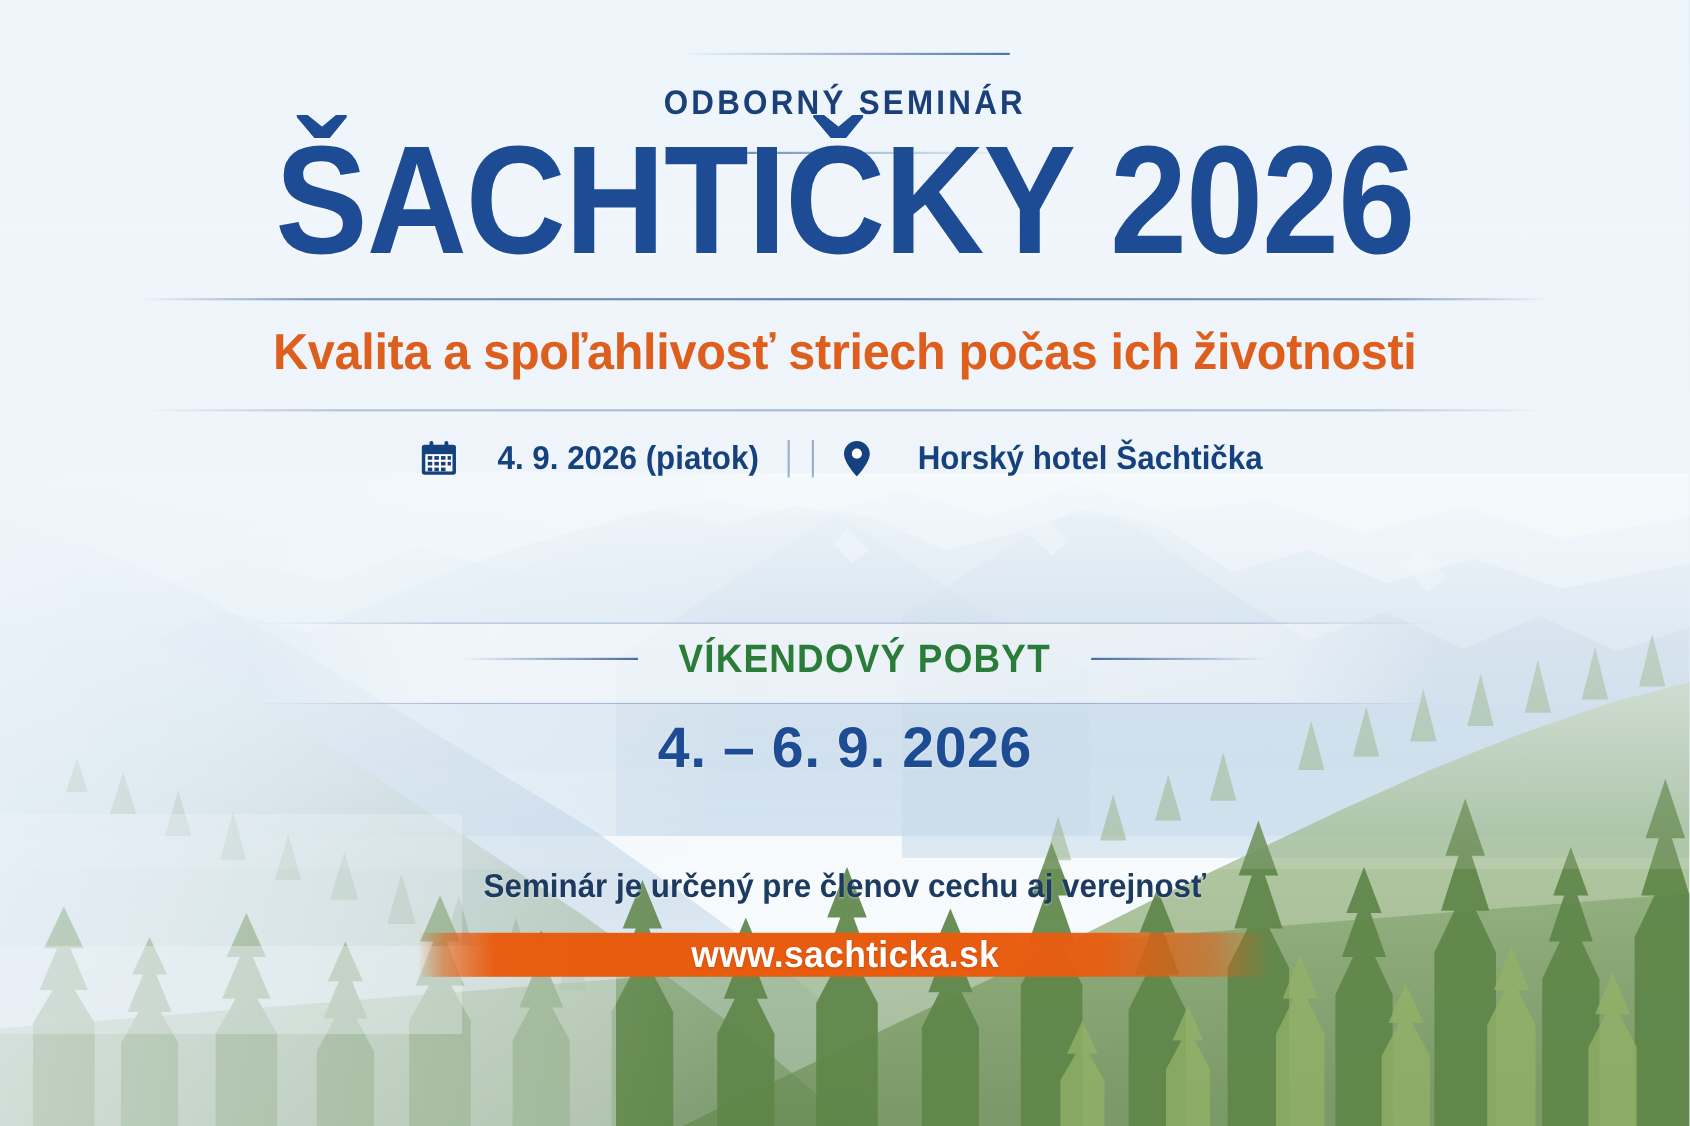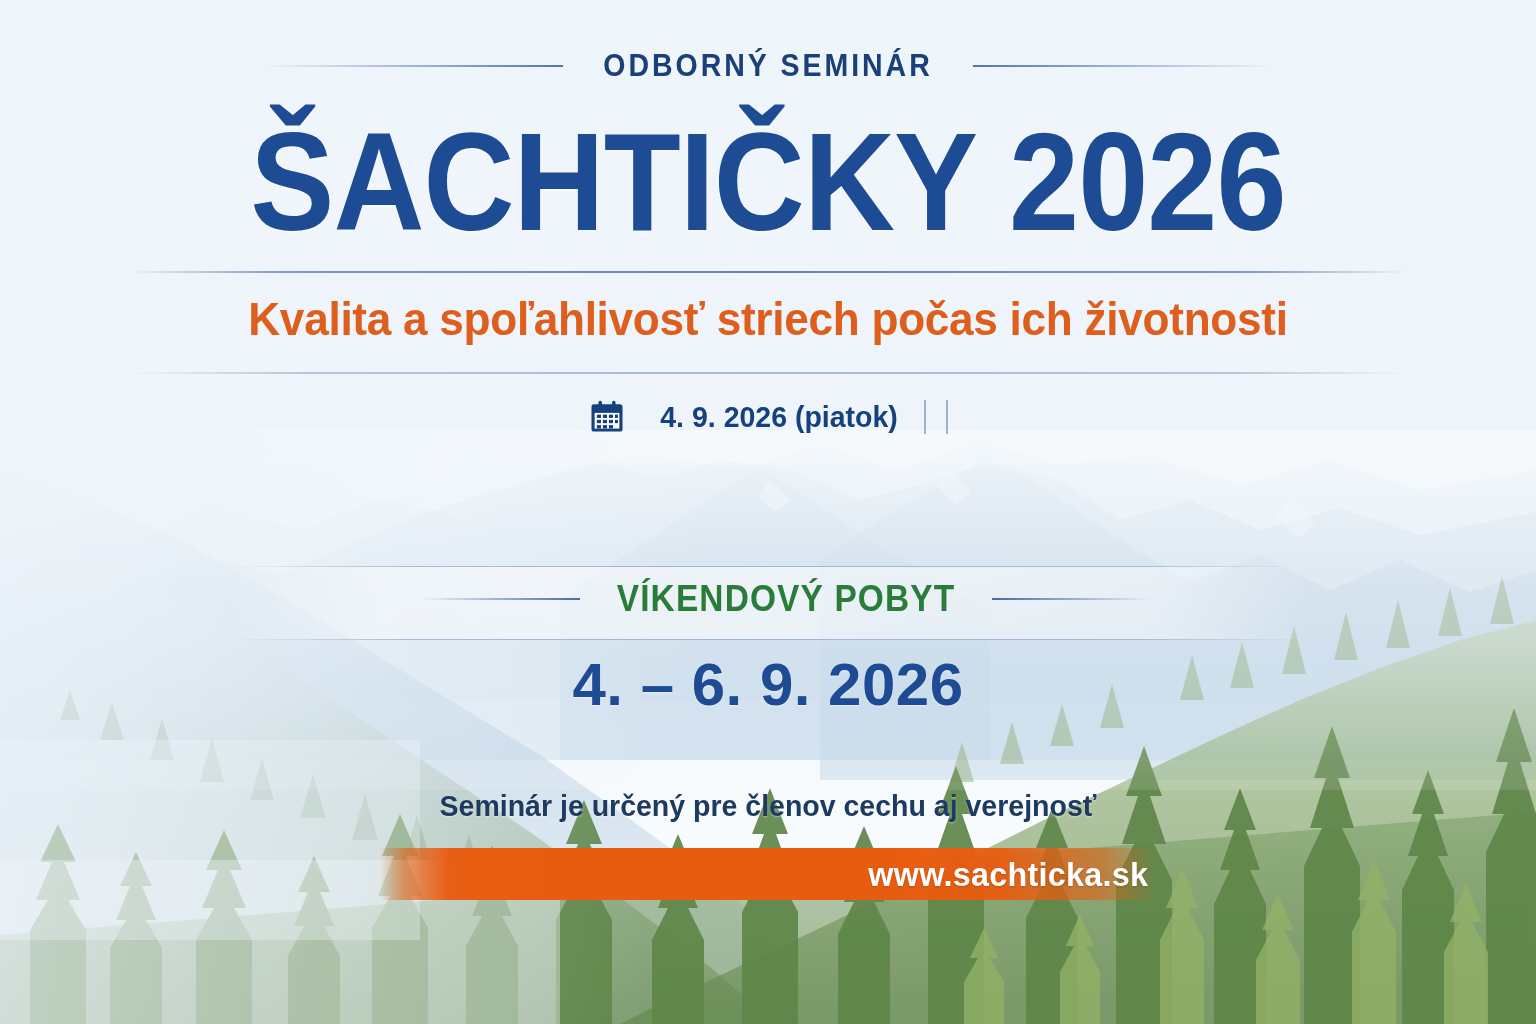--- a/index.html
+++ b/index.html
@@ -38,21 +38,21 @@
     background:linear-gradient(100deg,rgba(236,243,250,0.55) 0%,rgba(236,243,250,0.20) 55%,rgba(236,243,250,0) 100%);
     pointer-events:none;
   }
 
   
   .content { position:absolute; inset:0; }
 
   
   .eyebrow-row {
     position:absolute; top:48px; left:0; right:0;
-    display:flex; align-items:center; justify-content:center; gap:26px;
+    display:flex; align-items:center; justify-content:center; gap:26px;flex-direction:column;
   }
   .rule-left, .rule-right {
     height:2px; width:300px;
   }
   .rule-left  { background:linear-gradient(90deg,rgba(31,74,140,0) 0%,rgba(31,74,140,0.75) 100%); }
   .rule-right { background:linear-gradient(90deg,rgba(31,74,140,0.75) 0%,rgba(31,74,140,0) 100%); }
   .eyebrow {
     font-size:31px;
     font-weight:bold;
     letter-spacing:3.2px;
@@ -130,48 +130,48 @@
   .green-rule-l { background:linear-gradient(90deg,rgba(31,74,140,0) 0%,rgba(31,74,140,0.8) 100%); }
   .green-rule-r { background:linear-gradient(90deg,rgba(31,74,140,0.8) 0%,rgba(31,74,140,0) 100%); }
   .green-label {
     font-size:36px; font-weight:bold; color:#2a7c39;
     letter-spacing:1.2px; white-space:nowrap; transform:scaleX(0.93);
   }
 
   .weekend-date {
     position:absolute; top:650px; left:0; right:0;
     text-align:center;
-    font-size:60px; font-weight:bold; color:#1d4c95;
+    font-size:52px; font-weight:bold; color:#1d4c95;
     letter-spacing:0.5px;
     text-shadow:0 1px 2px rgba(255,255,255,0.5);
   }
 
   
   .audience {
     position:absolute; top:789px; left:0; right:0;
     text-align:center;
     font-size:30px; font-weight:bold; color:#1d3a60;
     transform:scaleX(0.95);
     white-space:nowrap;
     text-shadow:0 1px 2px rgba(255,255,255,0.45);
   }
 
   
   .url-bar {
-    position:absolute; top:848px; left:380px; width:776px; height:52px;
+    position:absolute; top:848px; left:380px; width:776px; height:40px;
     background:linear-gradient(90deg,
         rgba(232,92,16,0) 0%,
         rgba(232,92,16,0.55) 3%,
         rgba(232,92,16,0.98) 9%,
         #e85c10 22%,
         #e85c10 66%,
         rgba(232,92,16,0.95) 80%,
         rgba(232,92,16,0.55) 93%,
         rgba(232,92,16,0) 100%);
-    display:flex; align-items:center; justify-content:flex-end;
+    display:flex; align-items:center; justify-content:center;
   }
   .url-text {
     font-size:34px; font-weight:bold; color:#ffffff;
     letter-spacing:0.3px; transform:scaleX(0.95);
     text-shadow:0 1px 2px rgba(120,45,5,0.35);
   }
 </style>
 </head>
 <body>
 
@@ -369,20 +369,29 @@
           </svg>
         </span>
         <span class="txt">4. 9. 2026 (piatok)</span>
       </div>
 
       <div class="sep"></div>
 
 
       <div class="sep"></div>
 
+      <div class="info-item">
+        <span class="ico">
+          <svg width="38" height="38" viewBox="0 0 24 24" xmlns="http://www.w3.org/2000/svg">
+            <path d="M12 1.8c-4.1 0-7.4 3.3-7.4 7.4 0 5.4 7.4 13 7.4 13s7.4-7.6 7.4-13c0-4.1-3.3-7.4-7.4-7.4z" fill="#16417f"></path>
+            <circle cx="12" cy="9.1" r="2.9" fill="#ffffff"></circle>
+          </svg>
+        </span>
+        <span class="txt">Horský hotel Šachtička</span>
+      </div>
 
     </div>
 
     <div class="band"></div>
     <div class="band-line band-line-top"></div>
     <div class="band-line band-line-bot"></div>
 
     <div class="green-row">
       <div class="green-rule-l"></div>
       <div class="green-label">VÍKENDOVÝ POBYT</div>

